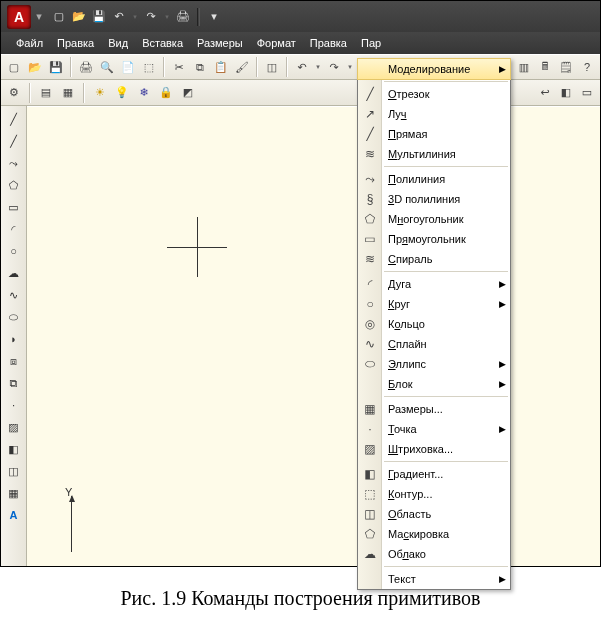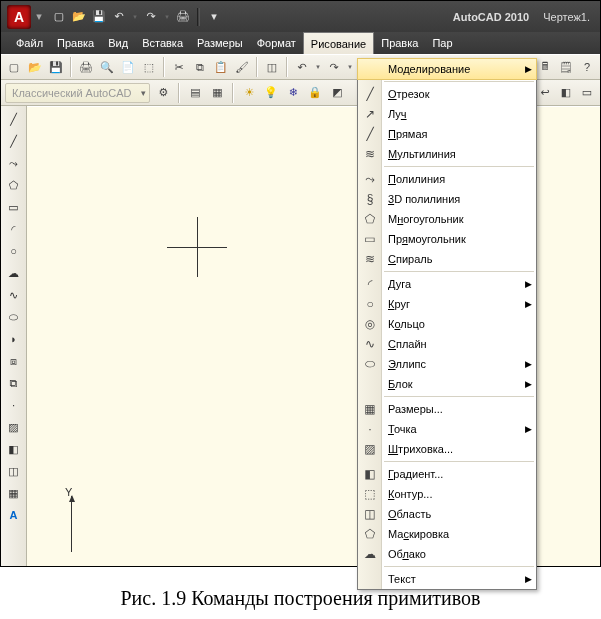--- a/index.html
+++ b/index.html
@@ -28,21 +28,21 @@
   .vtoolbar { width: 26px; background: linear-gradient(90deg,#f6f4ed,#e8e5da); border-right: 1px solid #b8b6a5; display: flex; flex-direction: column; align-items: center; gap: 4px; padding: 4px 0; }
   .vtb-btn { width: 18px; height: 18px; display: flex; align-items: center; justify-content: center; color: #333; cursor: pointer; }
   .canvas { flex: 1; background: #fefbe9; position: relative; border-top: 1px solid #fff; }
   .crosshair { position: absolute; left: 170px; top: 140px; }
   .crosshair::before { content: ""; position: absolute; left: -30px; top: 0; width: 60px; border-top: 1px solid #333; }
   .crosshair::after  { content: ""; position: absolute; top: -30px; left: 0; height: 60px; border-left: 1px solid #333; }
   .ucs { position: absolute; left: 44px; bottom: 10px; color: #333; font-size: 11px; }
   .ucs .y-lbl { position: absolute; left: -6px; top: -70px; }
   .ucs .arrow { position:absolute; left:0; top:-60px; height:56px; border-left:1px solid #333;}
   .ucs .arrow::before { content:""; position:absolute; top:-1px; left:-3px; border-left:3px solid transparent; border-right:3px solid transparent; border-bottom:7px solid #333;}
-  .dropdown { position: absolute; left: 356px; top: 0; width: 180px; background: #fff; border: 1px solid #7a7a7a; box-shadow: 2px 2px 4px rgba(0,0,0,0.3); }
+  .dropdown { position: absolute; left: 356px; top: 0; width: 154px; background: #fff; border: 1px solid #7a7a7a; box-shadow: 2px 2px 4px rgba(0,0,0,0.3); }
   .dd-strip { position: absolute; left: 0; top: 0; bottom: 0; width: 24px; background: linear-gradient(90deg,#f7f4e7,#ece8da); border-right: 1px solid #d6d2c4; }
   .dd-item { position: relative; height: 20px; display: flex; align-items: center; padding-left: 30px; padding-right: 16px; cursor: default; }
   .dd-item.hover { background: linear-gradient(#fff6cf,#ffe799); outline: 1px solid #e4c668; }
   .dd-icon { position: absolute; left: 4px; width: 16px; height: 16px; display: flex; align-items: center; justify-content: center; color: #444; font-size: 12px; }
   .dd-sub { position: absolute; right: 4px; color: #000; font-size: 9px; }
   .dd-sep { margin: 2px 2px 2px 26px; border-top: 1px solid #d6d2c4; }
   .dd-label u { text-decoration: underline; }
   .caption { text-align: center; padding: 20px 0 8px; font-family: "Times New Roman", serif; font-size: 20px; }
   .tool-right { margin-left: auto; display:flex; gap:3px; align-items:center; }
 </style>
@@ -61,35 +61,30 @@
       <div class="qat-btn">📂</div>
       <div class="qat-btn">💾</div>
       <div class="qat-btn">↶</div>
         <div class="tb-dd">▾</div>
       <div class="qat-btn">↷</div>
         <div class="tb-dd">▾</div>
       <div class="qat-btn">🖨</div>
       <div class="qat-sep"></div>
       <div class="qat-btn">▾</div>
     </div>
-    <div class="title-text">
-      <span class="title-app">AutoCAD 2010</span>
-      <span class="title-doc">Чертеж1.</span>
-    </div>
   </div>
 
   
   <div class="menu-bar" id="menubar">
       <div class="menu-item">Файл</div>
       <div class="menu-item">Правка</div>
       <div class="menu-item">Вид</div>
       <div class="menu-item">Вставка</div>
       <div class="menu-item">Размеры</div>
       <div class="menu-item">Формат</div>
-      <div class="menu-item open">Рисование</div>
       <div class="menu-item">Правка</div>
       <div class="menu-item">Пар</div>
     </div>
 
   
   <div class="toolbar-row">
     <div class="tb-btn">▢</div>
     <div class="tb-btn">📂</div>
     <div class="tb-btn">💾</div>
     <div class="tb-sep"></div>
@@ -113,23 +108,20 @@
       <div class="tb-btn">▦</div>
       <div class="tb-btn">▥</div>
       <div class="tb-btn">🖩</div>
       <div class="tb-btn">🗒</div>
       <div class="tb-btn">?</div>
     </div>
   </div>
 
   
   <div class="workspace-row">
-    <div class="ws-combo">
-      <span>Классический AutoCAD</span>
-    </div>
     <div class="tb-btn">⚙</div>
     <div class="tb-sep"></div>
     <div class="tb-btn">▤</div>
     <div class="tb-btn">▦</div>
     <div class="tb-sep"></div>
     <div class="tb-btn" style="color:#cc9900">☀</div>
     <div class="tb-btn" style="color:#cc9900">💡</div>
     <div class="tb-btn" style="color:#339">❄</div>
     <div class="tb-btn">🔒</div>
     <div class="tb-btn">◩</div>

